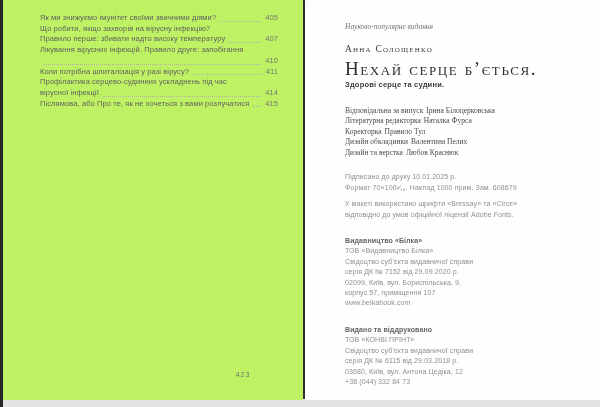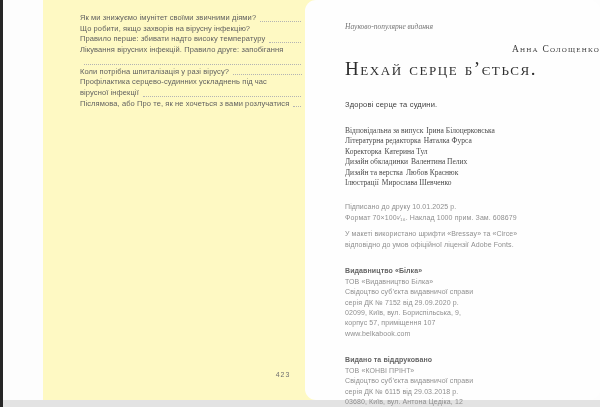--- a/index.html
+++ b/index.html
@@ -6,34 +6,34 @@
   .screenshot{
     position:relative;width:600px;height:407px;background:#fdfdfd;overflow:hidden;
     font-family:"Liberation Sans",sans-serif;
   }
   
   .edge-left{position:absolute;left:0;top:0;width:3px;height:407px;background:#262626;}
   .edge-bottom{position:absolute;left:3px;right:0;bottom:0;height:7px;background:#e3e3e3;}
   .spine{position:absolute;left:303px;top:0;width:2px;height:399px;background:#2f2f2f;}
 
   
-  .page-left{position:absolute;left:3px;top:0;width:300px;height:400px;background:#fef9c3;margin-left:40px;}
+  .page-left{position:absolute;left:3px;top:0;width:300px;height:400px;background:#bef264;}
   .toc{position:absolute;left:37px;top:13px;width:238px;}
   .toc-row{display:flex;align-items:flex-end;font-size:7.5px;line-height:10.7px;color:#5f5f5f;letter-spacing:0.1px;}
   .toc-text{white-space:nowrap;}
   .toc-leader{flex:1;border-bottom:1px dotted #b3b3b3;margin:0 4px;transform:translateY(-2px);min-width:8px;}
   .toc-num{color:#757575;white-space:nowrap;text-align:right;}
   .folio{position:absolute;left:205px;top:371px;width:70px;text-align:center;font-size:7px;color:#6f6f6f;letter-spacing:1px;}
 
   
   .page-right{position:absolute;left:305px;top:0;width:295px;height:400px;background:#fefefe;box-sizing:border-box;padding:22px 0 0 40px;border-radius:11px;}
   .edition{font-family:"Liberation Serif",serif;font-style:italic;font-size:7.5px;color:#757575;}
-  .author{margin-top:13px;font-family:"Liberation Serif",serif;font-variant:small-caps;font-size:9.5px;letter-spacing:1.2px;color:#3c3c3c;text-align:right;}
+  .author{margin-top:13px;font-family:"Liberation Serif",serif;font-variant:small-caps;font-size:9.5px;letter-spacing:1.2px;color:#3c3c3c;}
   .book-title{margin-top:4px;font-family:"Liberation Serif",serif;font-variant:small-caps;font-size:19px;letter-spacing:1.6px;color:#2e2e2e;}
-  .book-subtitle{margin-top:20px;font-size:7.5px;font-weight:normal;color:#3c3c3c;letter-spacing:0.2px;}
+  .book-subtitle{margin-top:0;font-size:7.5px;font-weight:bold;color:#3c3c3c;letter-spacing:0.2px;}
   .credits{margin-top:17px;font-family:"Liberation Serif",serif;font-size:7.5px;color:#4a4a4a;}
   .credit-line{line-height:10.4px;}
   .credit-name{margin-left:3px;}
   .print-info{margin-top:13px;font-size:7px;color:#8f8f8f;line-height:11px;letter-spacing:0.1px;}
   .fonts-note{margin-top:5px;font-size:7px;color:#8f8f8f;line-height:11px;letter-spacing:0.1px;}
   .block{margin-top:16px;font-size:7px;color:#8f8f8f;line-height:10.4px;letter-spacing:0.1px;}
   .block-heading{font-weight:bold;color:#646464;}
 </style>
 </head>
 <body>
@@ -107,30 +107,27 @@
     <div class="book-subtitle">Здорові серце та судини.</div>
 
     <div class="credits">
       <div class="credit-line">
         <span class="credit-role">Відповідальна за випуск</span><span class="credit-name">Ірина Білоцерковська</span>
       </div>
       <div class="credit-line">
         <span class="credit-role">Літературна редакторка</span><span class="credit-name">Наталка Фурса</span>
       </div>
       <div class="credit-line">
-        <span class="credit-role">Коректорка</span><span class="credit-name">Катерина Тул</span>
+        <span class="credit-role">Коректорка</span><span class="credit-name">Правило Тул</span>
       </div>
       <div class="credit-line">
         <span class="credit-role">Дизайн обкладинки</span><span class="credit-name">Валентина Пелих</span>
       </div>
       <div class="credit-line">
         <span class="credit-role">Дизайн та верстка</span><span class="credit-name">Любов Краснюк</span>
-      </div>
-      <div class="credit-line">
-        <span class="credit-role">Ілюстрації</span><span class="credit-name">Мирослава Шевченко</span>
       </div>
     </div>
 
     <div class="print-info">
       <div>Підписано до друку 10.01.2025 р.</div>
       <div>Формат 70×100¹⁄₁₆. Наклад 1000 прим. Зам. 608679</div>
     </div>
 
     <div class="fonts-note">
       <div>У макеті використано шрифти «Bressay» та «Circe»</div>

